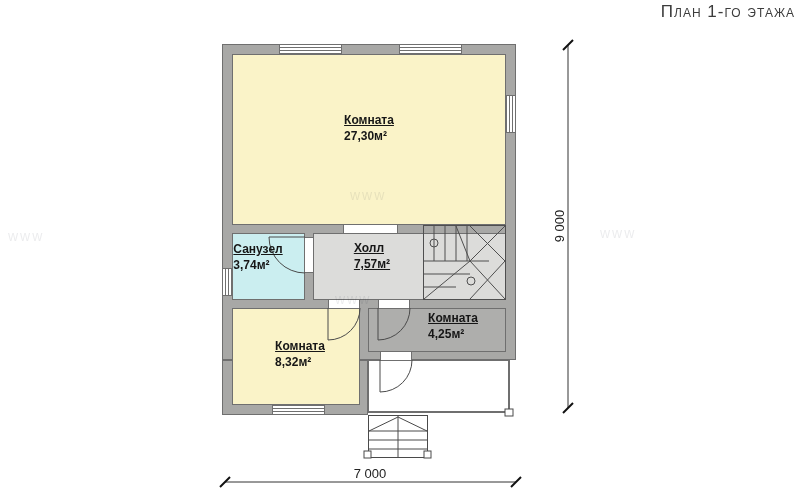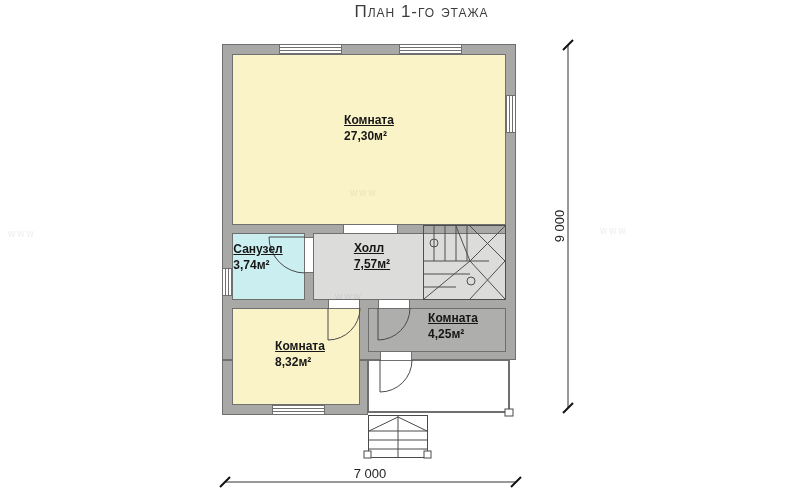--- a/index.html
+++ b/index.html
@@ -2,21 +2,21 @@
 <html><head>
 <meta charset="utf-8">
 <style>
   * { margin:0; padding:0; box-sizing:border-box; }
   html,body { background:#fff; }
   .canvas {
     position:relative; width:795px; height:496px; background:#fff; overflow:hidden;
     font-family:"Liberation Sans", sans-serif; color:#111;
   }
   .title {
-    position:absolute; left:0; top:2px; width:795px; text-align:center;
+    position:absolute; left:0; top:2px; width:795px; text-align:right;
     font-size:17px; font-variant:small-caps; letter-spacing:1px; color:#3c3c3c;padding-left:48px;
   }
   
   .wall-body { position:absolute; background:#a8a8a6; border:1px solid #6f6f6f; }
   
   .room { position:absolute; border:1px solid #6f6f6f; }
   .room.yellow { background:#faf3c8; }
   .room.cyan   { background:#cbeef0; }
   .room.hallgray { background:#dcdcda; }
   .room.tamburgray { background:#aeaeac; }
@@ -32,21 +32,21 @@
   
   .opening { position:absolute; background:#fff; }
   .opening.h { border-left:1px solid #6f6f6f; border-right:1px solid #6f6f6f; }
   .opening.v { border-top:1px solid #6f6f6f; border-bottom:1px solid #6f6f6f; }
   
   .room-label { position:absolute; transform:translateX(-50%); text-align:left;
                 font-size:12px; font-weight:bold; color:#161616; line-height:16px;
                 white-space:nowrap; }
   .room-label .rname { text-decoration:underline; }
   
-  .wm { position:absolute; font-size:10px; font-weight:normal; color:#0f172a;
+  .wm { position:absolute; font-size:14px; font-weight:normal; color:#0f172a;
         opacity:0.08; letter-spacing:2px; white-space:nowrap; }
   svg.overlay { position:absolute; left:0; top:0; }
   svg text { font-family:"Liberation Sans", sans-serif; font-size:13px; fill:#222; }
 </style>
 </head>
 <body>
 
 <div class="canvas">
 
   <div class="title">План 1-го этажа</div>

